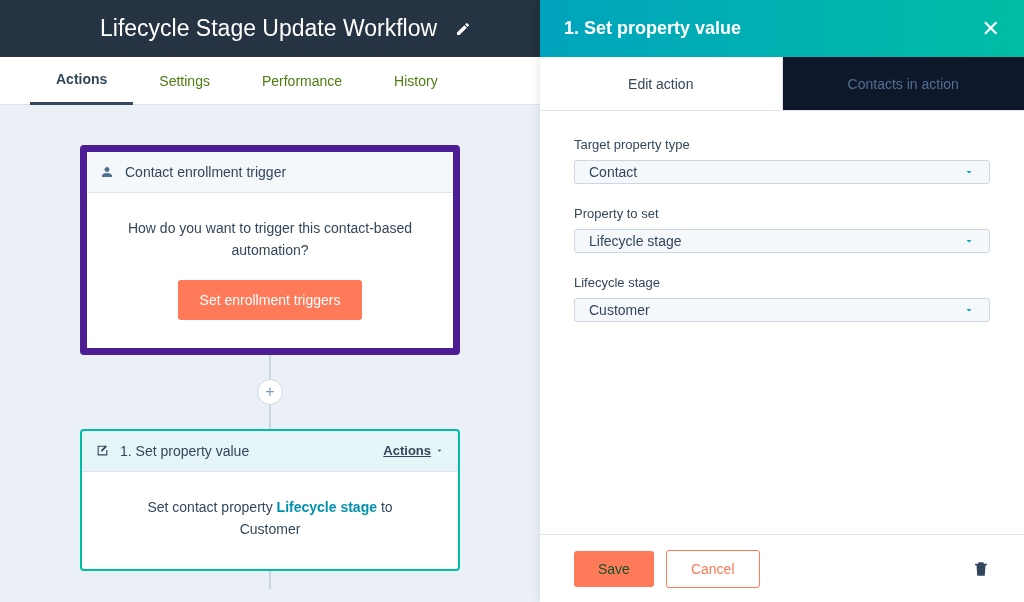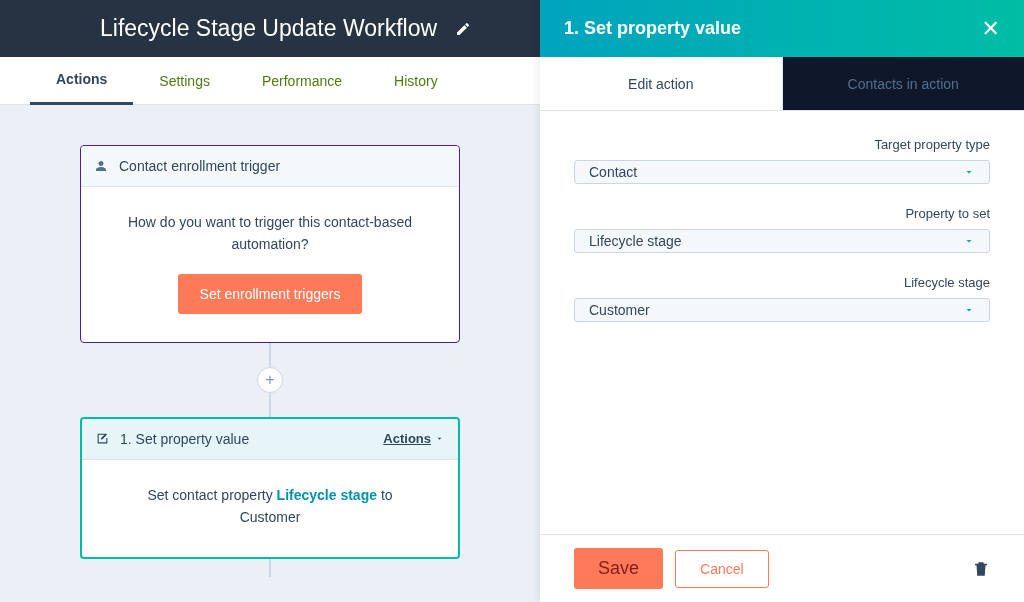--- a/index.html
+++ b/index.html
@@ -14,21 +14,21 @@
   .titlebar .edit-icon { color: #fff; margin-left: 18px; font-size: 16px; }
 
   
   .tabs { background: #fff; height: 48px; display: flex; align-items: center; padding: 0 30px; border-bottom: 1px solid #dfe3eb; }
   .tab { padding: 0 26px; height: 48px; display: flex; align-items: center; font-size: 14px; color: #4d7c0f; cursor: pointer; }
   .tab.active { font-weight: 600; border-bottom: 3px solid #33475b; color: #33475b; }
   
   
   .canvas { flex: 1; background: #eaf0f6; padding: 40px 40px 0; display: flex; flex-direction: column; align-items: center; overflow: hidden; }
   
-  .card { background: #fff; border: 1px solid #4c1d95; border-radius: 4px; width: 380px; }
+  .card { background: #fff; border: 7px solid #4c1d95; border-radius: 4px; width: 380px; }
   .card.selected { border: 2px solid #00bda5; }
   .card-head { background: #f5f8fa; border-bottom: 1px solid #dfe3eb; border-radius: 4px 4px 0 0; padding: 12px 14px; display: flex; align-items: center; gap: 10px; color: #33475b; font-size: 14px; }
   .card-head.selected-head { background: #e5f5f8; }
   .card-head .head-icon { width: 14px; text-align: center; }
   .card-head .head-actions { margin-left: auto; font-weight: 600; font-size: 13px; display: flex; align-items: center; gap: 4px; text-decoration: underline; }
   .card-body { padding: 24px 16px 28px; text-align: center; color: #33475b; font-size: 14px; line-height: 1.6; }
   .card-body .prop-link { color: #0091ae; font-weight: 600; }
   
   .btn-orange { background: #ff7a59; color: #fff; border: none; border-radius: 3px; padding: 12px 22px; font-size: 14px; font-weight: 500; cursor: pointer; margin-top: 18px; }
   
@@ -38,28 +38,28 @@
   
   .panel-head { height: 57px; background: linear-gradient(90deg, #00a4bd 0%, #00bda5 100%); display: flex; align-items: center; padding: 0 24px; }
   .panel-head-title { color: #fff; font-size: 18px; font-weight: 600; }
   .panel-head .close-x { margin-left: auto; color: #fff; font-size: 22px; cursor: pointer; font-weight: 300; }
 
   .panel-tabs { height: 54px; display: flex; border-bottom: 1px solid #dfe3eb; }
   .ptab { flex: 1; display: flex; align-items: center; justify-content: center; font-size: 14px; color: #33475b; cursor: pointer; }
   .ptab.inactive { background: #0f172a; border-left: 1px solid #dfe3eb; color: #516f90; }
 
   .panel-body { padding: 26px 34px; flex: 1; overflow: auto; }
-  .form-group { margin-bottom: 22px; text-align: right; }
+  .form-group { margin-bottom: 22px; }
   .form-label { display: block; font-size: 13px; color: #33475b; margin-bottom: 8px; font-weight: 500; }
   .select-box { border: 1px solid #cbd6e2; border-radius: 3px; height: 24px; display: flex; align-items: center; padding: 0 14px; background: #f5f8fa; cursor: pointer; }
   .select-box .sel-val { color: #33475b; font-size: 14px; }
   .select-box .caret { margin-left: auto; color: #00a4bd; }
 
   .panel-foot { height: 68px; border-top: 1px solid #dfe3eb; display: flex; align-items: center; padding: 0 34px; gap: 12px; }
-  .btn-save { background: #ff7a59; color: #7f1d1d; border: none; border-radius: 3px; padding: 10px 24px; font-size: 18px; cursor: pointer; }
+  .btn-save { background: #ff7a59; color: #14532d; border: none; border-radius: 3px; padding: 10px 24px; font-size: 14px; cursor: pointer; }
   .btn-cancel { background: #fff; color: #ff7a59; border: 1px solid #ff7a59; border-radius: 3px; padding: 10px 24px; font-size: 14px; cursor: pointer; }
   .trash { margin-left: auto; color: #33475b; font-size: 18px; cursor: pointer; }
 
   svg { display: block; }
 </style>
 </head>
 <body>
 
 <div class="left-pane">
 

